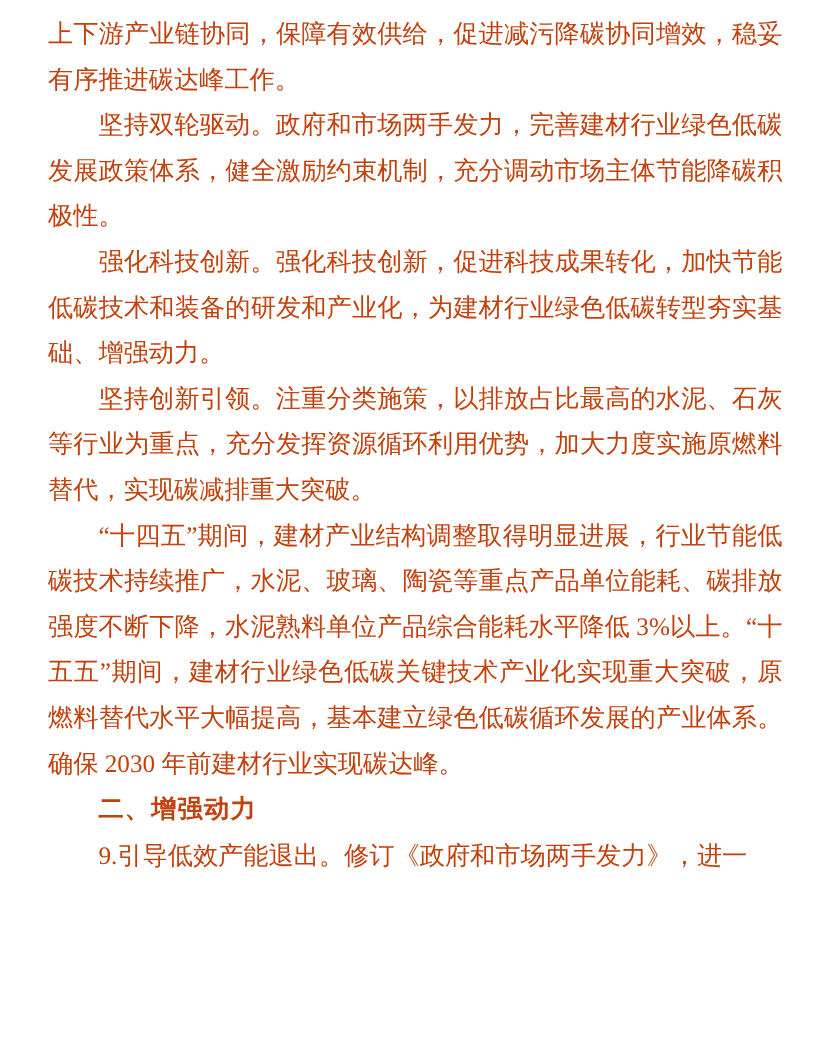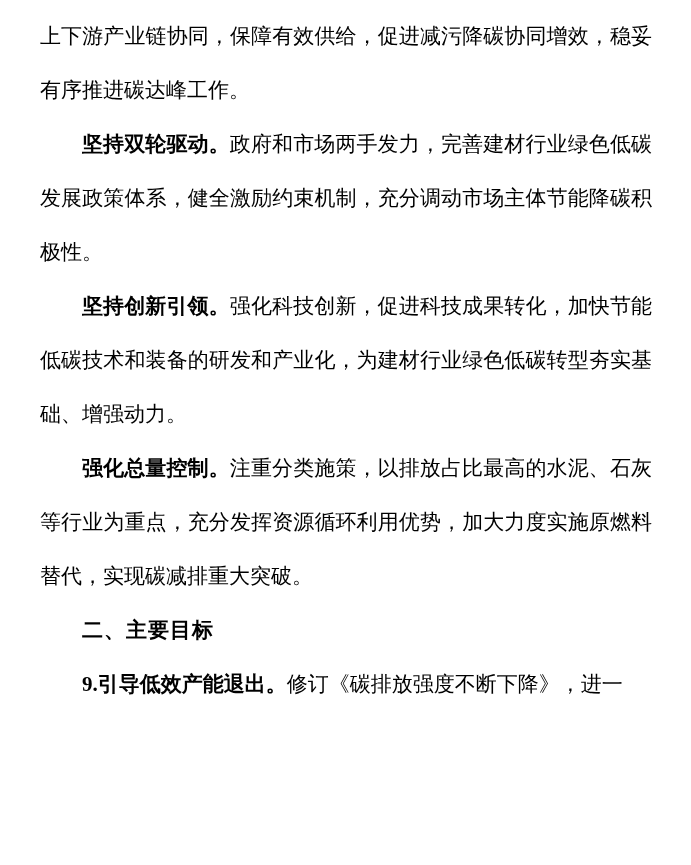--- a/index.html
+++ b/index.html
@@ -6,39 +6,39 @@
     margin: 0;
     padding: 0;
     background: #ffffff;
   }
   .page {
     position: relative;
     box-sizing: border-box;
     width: 691px;
     height: 865px;
     background: #ffffff;
-    color: #000000;
+    color: #c2410c;
     padding: 9px 39px 0 40px;
     overflow: hidden;
     font-family: "Liberation Serif", "DejaVu Serif", serif;
     font-size: 21px;
-    line-height: 54px;
+    line-height: 38px;
     text-align: justify;
     text-justify: inter-ideograph;
   }
   .page p {
     margin: 0;
     padding: 0;
     text-indent: 2em;
   }
   .page p.no-indent {
     text-indent: 0;
   }
   .lead {
-    font-weight: bold;
+    font-weight: normal;
   }
   
   .heading-kaiti .lead {
     font-weight: bold;
     letter-spacing: 0.5px;
   }
   
   .heading-hei .lead {
     font-weight: bold;
     font-family: "Liberation Sans", "DejaVu Sans", sans-serif;
@@ -47,24 +47,25 @@
 </style>
 </head>
 <body>
 
 <div class="page">
 
   <p class="no-indent"><span>上下游产业链协同，保障有效供给，促进减污降碳协同增效，稳妥有序推进碳达峰工作。</span></p>
 
   <p><strong class="lead">坚持双轮驱动。</strong><span>政府和市场两手发力，完善建材行业绿色低碳发展政策体系，健全激励约束机制，充分调动市场主体节能降碳积极性。</span></p>
 
-  <p><strong class="lead">坚持创新引领。</strong><span>强化科技创新，促进科技成果转化，加快节能低碳技术和装备的研发和产业化，为建材行业绿色低碳转型夯实基础、增强动力。</span></p>
+  <p><strong class="lead">强化科技创新。</strong><span>强化科技创新，促进科技成果转化，加快节能低碳技术和装备的研发和产业化，为建材行业绿色低碳转型夯实基础、增强动力。</span></p>
 
-  <p><strong class="lead">强化总量控制。</strong><span>注重分类施策，以排放占比最高的水泥、石灰等行业为重点，充分发挥资源循环利用优势，加大力度实施原燃料替代，实现碳减排重大突破。</span></p>
+  <p><strong class="lead">坚持创新引领。</strong><span>注重分类施策，以排放占比最高的水泥、石灰等行业为重点，充分发挥资源循环利用优势，加大力度实施原燃料替代，实现碳减排重大突破。</span></p>
 
 
+  <p><span>“十四五”期间，建材产业结构调整取得明显进展，行业节能低碳技术持续推广，水泥、玻璃、陶瓷等重点产品单位能耗、碳排放强度不断下降，水泥熟料单位产品综合能耗水平降低 3%以上。“十五五”期间，建材行业绿色低碳关键技术产业化实现重大突破，原燃料替代水平大幅提高，基本建立绿色低碳循环发展的产业体系。确保 2030 年前建材行业实现碳达峰。</span></p>
 
-  <p class="heading-hei"><strong class="lead">二、主要目标</strong></p>
+  <p class="heading-hei"><strong class="lead">二、增强动力</strong></p>
 
 
-  <p><strong class="lead">9.引导低效产能退出。</strong><span>修订《碳排放强度不断下降》，进一</span></p>
+  <p><strong class="lead">9.引导低效产能退出。</strong><span>修订《政府和市场两手发力》，进一</span></p>
 
 </div>
 
 </body></html>

